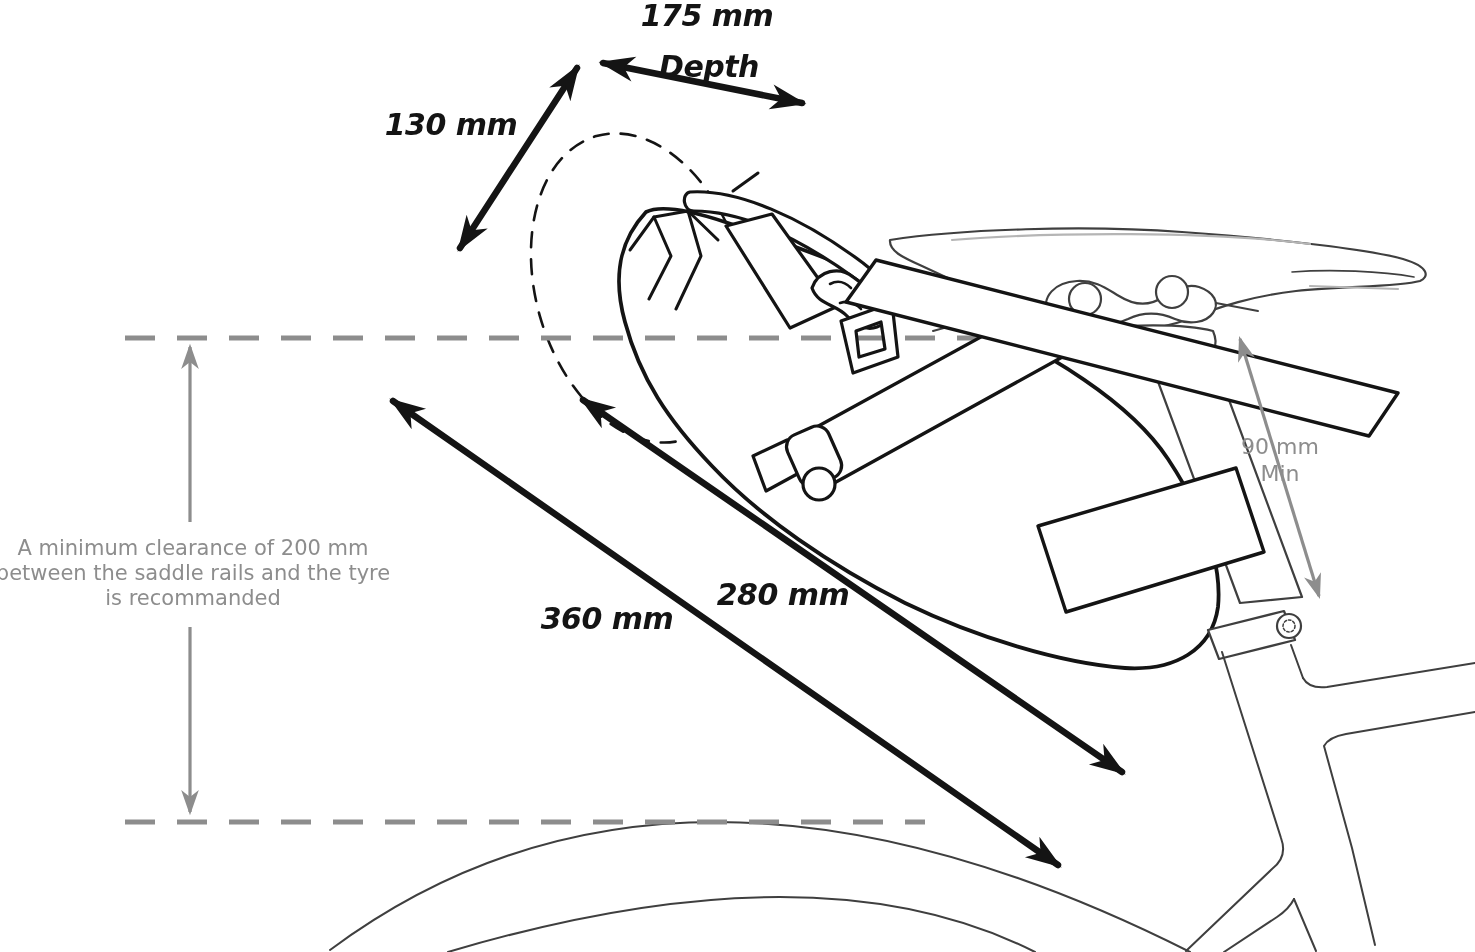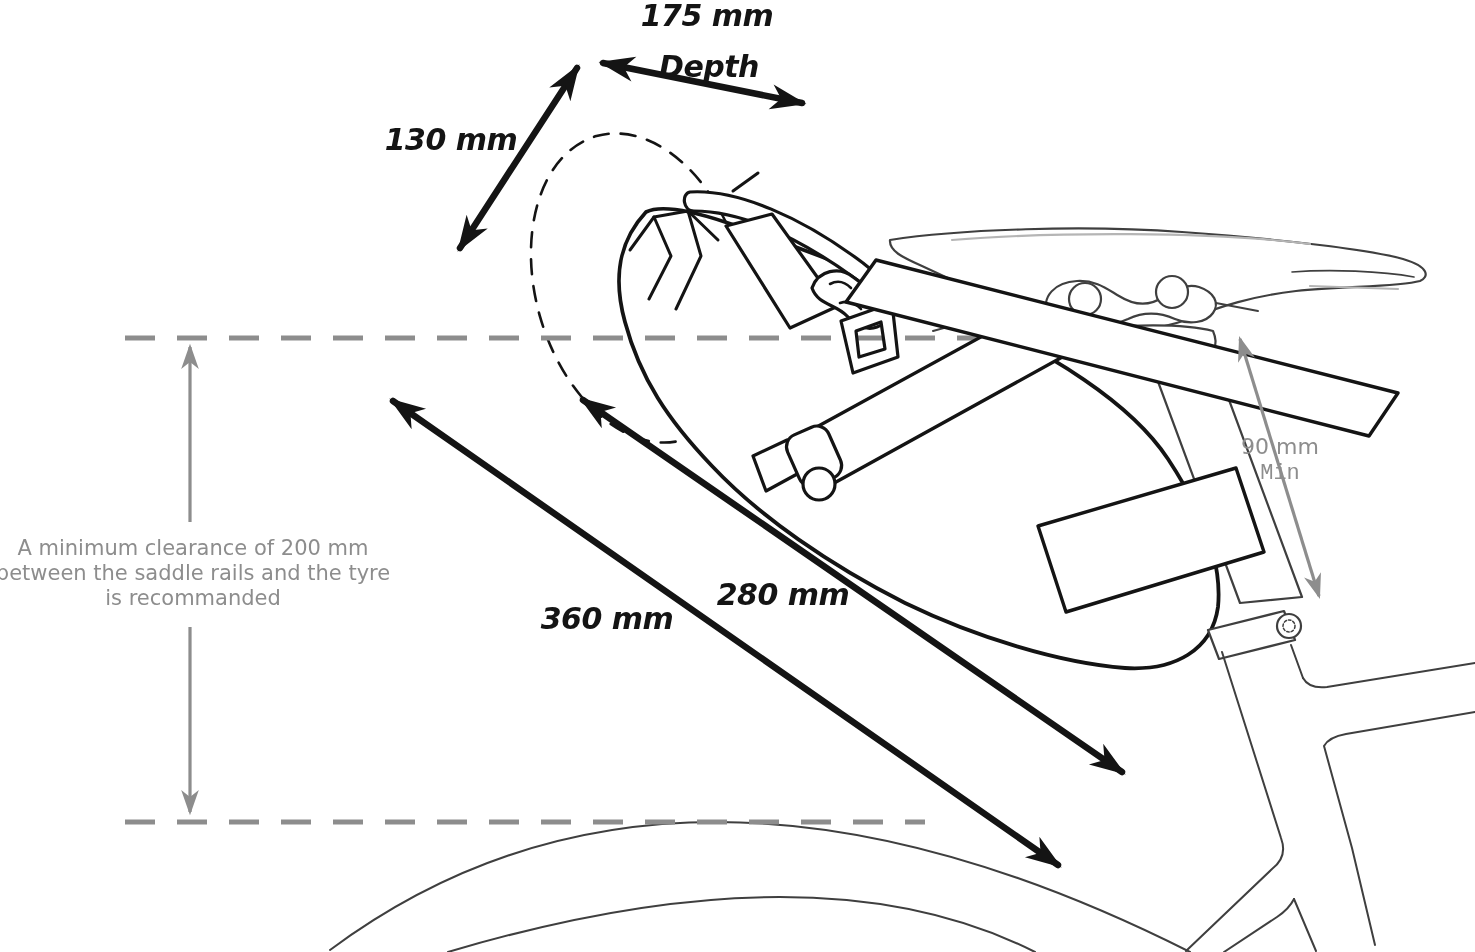--- a/index.html
+++ b/index.html
@@ -143,26 +143,26 @@
     <g>
       <path class="s-ink" stroke-width="6.5" d="M603,63 L802,103" marker-start="url(#mb)" marker-end="url(#mb)"></path>
       <path class="s-ink" stroke-width="6.5" d="M577,68 L460,248" marker-start="url(#mb)" marker-end="url(#mb)"></path>
       <path class="s-ink" stroke-width="6.5" d="M583,400 L1122,772" marker-start="url(#mb)" marker-end="url(#mb)"></path>
       <path class="s-ink" stroke-width="6.5" d="M393,401 L1058,865" marker-start="url(#mb)" marker-end="url(#mb)"></path>
     </g>
   </svg>
 
   <div class="dim" style="left:707px;top:0px;">175 mm</div>
   <div class="dim" style="left:709px;top:51px;">Depth</div>
-  <div class="dim" style="left:451px;top:124px;">130 mm</div>
+  <div class="dim" style="left:451px;top:109px;">130 mm</div>
   <div class="dim" style="left:783px;top:579px;">280 mm</div>
   <div class="dim" style="left:607px;top:603px;">360 mm</div>
 
   <div class="gdim" style="left:1280px;top:435px;">90 mm</div>
-  <div class="gdim" style="left:1280px;top:462px;font-family:Liberation Mono, monospace;">Min</div>
+  <div class="gdim" style="left:1280px;top:462px;">Min</div>
 
   <div class="note" style="left:193px;top:536px;">
     <div>A minimum clearance of 200 mm</div>
     <div>between the saddle rails and the tyre</div>
     <div>is recommanded</div>
   </div>
 
 </div>
 
 </body></html>

